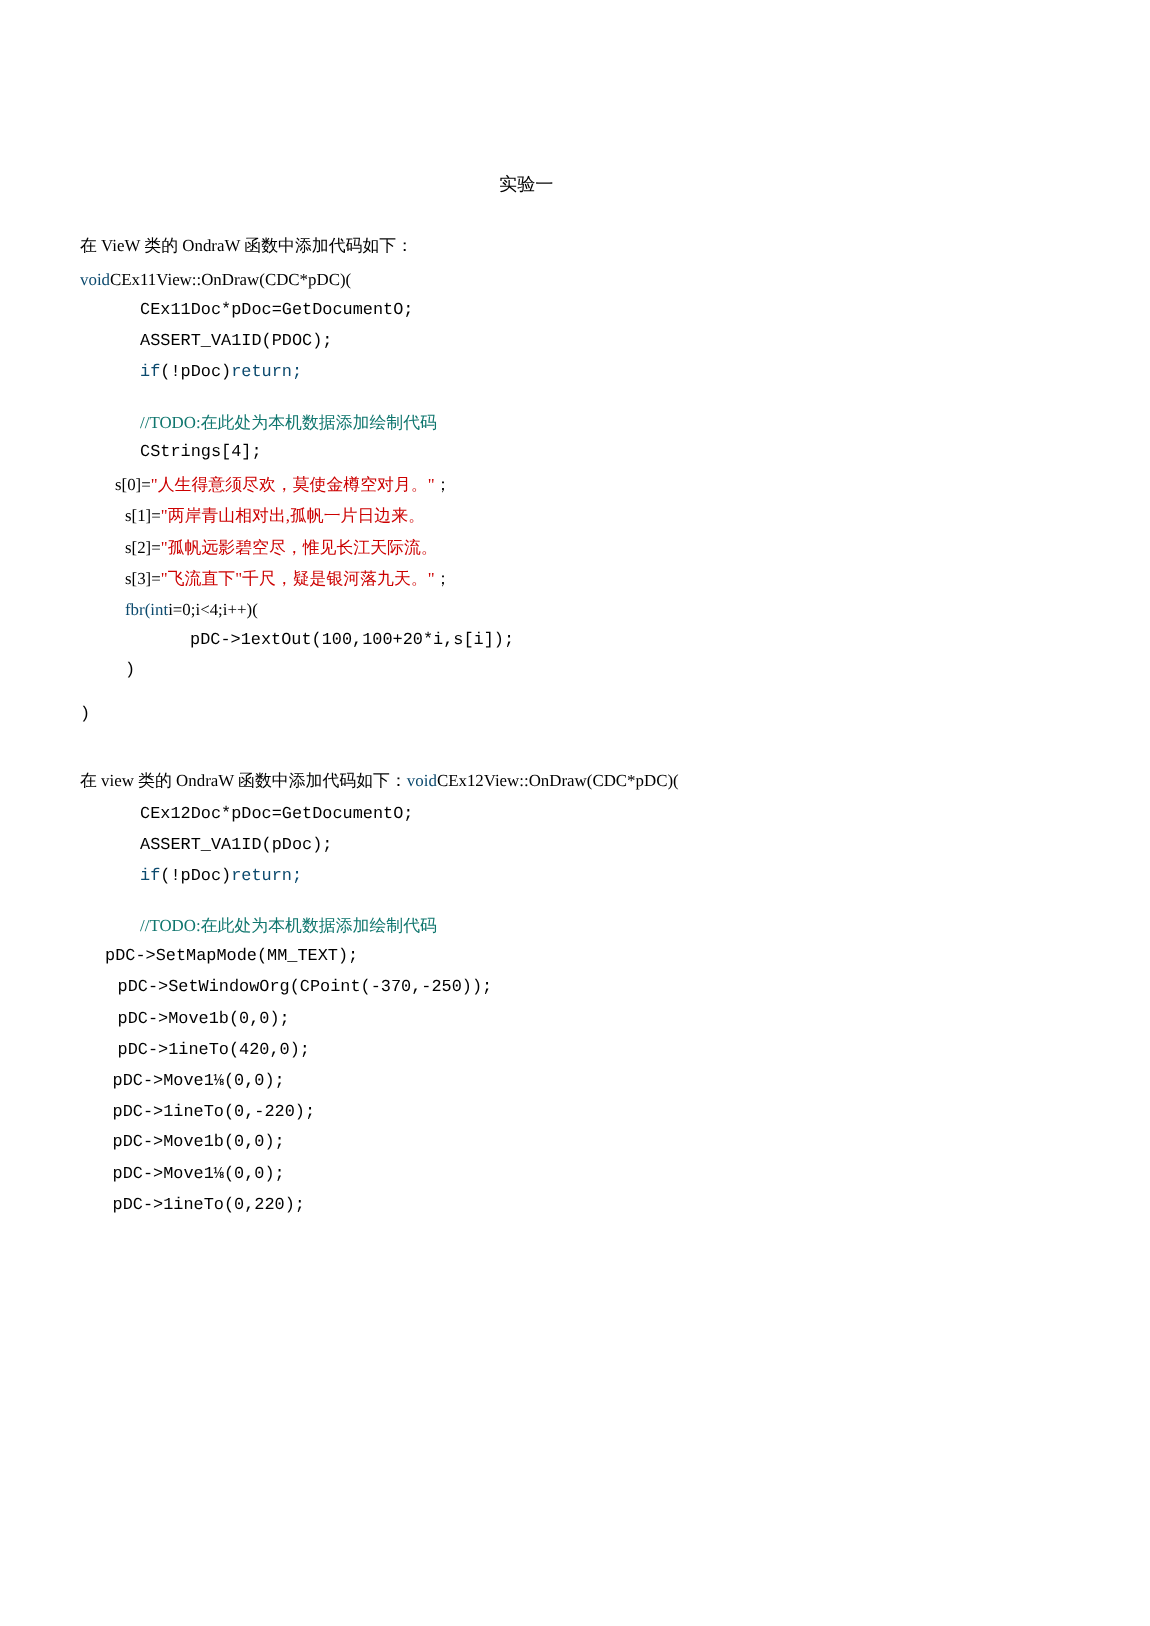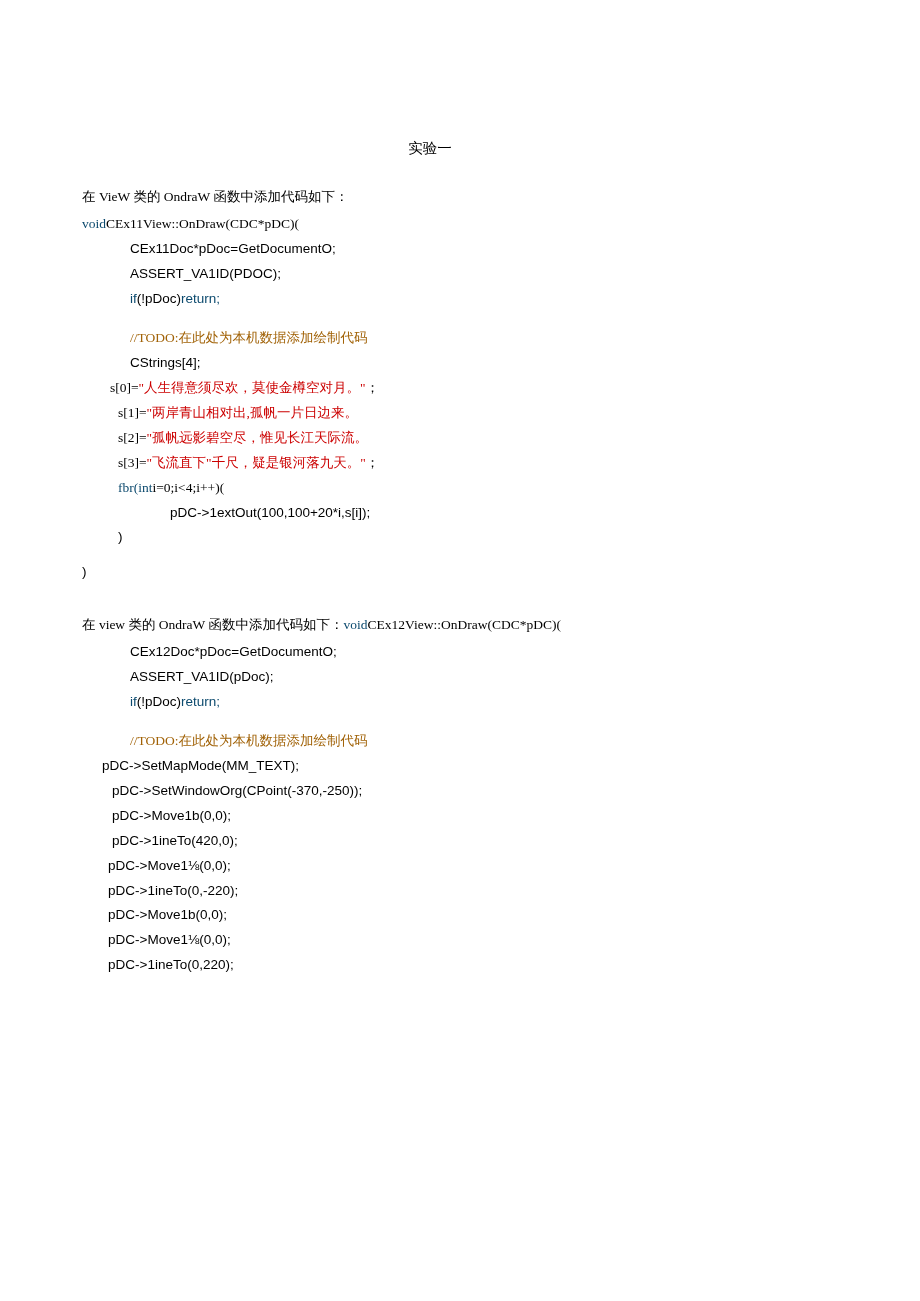--- a/index.html
+++ b/index.html
@@ -5,21 +5,21 @@
   body {
     margin: 0;
     padding: 0;
     background: #ffffff;
     font-family: "SimSun", "宋体", serif;
     width: 920px;
     height: 1301px;
     color: #000000;
   }
   .page {
-    padding: 137px 142px 0 82px;
+    padding: 137px 142px 0 64px;
     font-size: 13.5px;
     line-height: 1.55;
   }
   .title {
     text-align: center;
     font-size: 14.5px;
     margin-bottom: 28px;
   }
   .para {
     margin: 6px 0;
@@ -27,32 +27,32 @@
   .code-indent {
     margin-left: 48px;
   }
   .code-indent2 {
     margin-left: 28px;
   }
   .code-indent3 {
     margin-left: 88px;
   }
   .code-line {
-    font-family: Liberation Sans, sans-serif;
+    font-family: Liberation Mono, monospace;
     font-size: 13.5px;
     margin: 4px 0;
   }
   .code-line-cn {
     font-family: "SimSun", "宋体", serif;
     font-size: 13.5px;
     margin: 4px 0;
   }
   .blue { color: #0c4a6e; }
   .red { color: #cc0000; }
-  .green { color: #a16207; }
+  .green { color: #0f766e; }
   .section-gap {
     height: 10px;
   }
   .mono-mix {
     font-family: "Times New Roman", "SimSun", serif;
   }
 </style>
 </head>
 <body>
 

